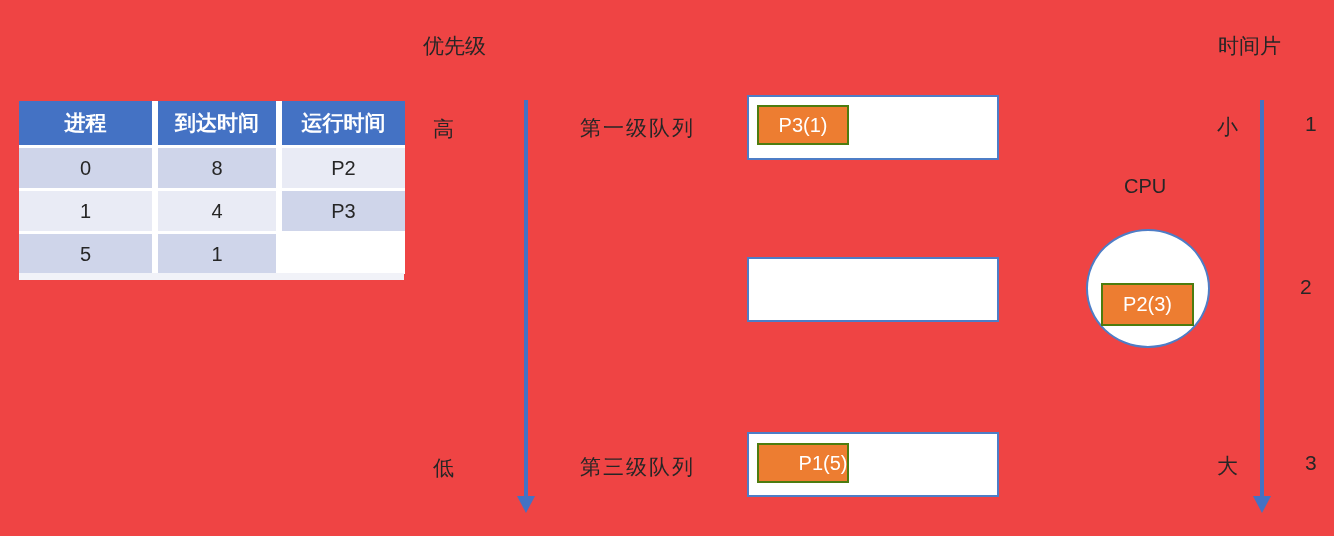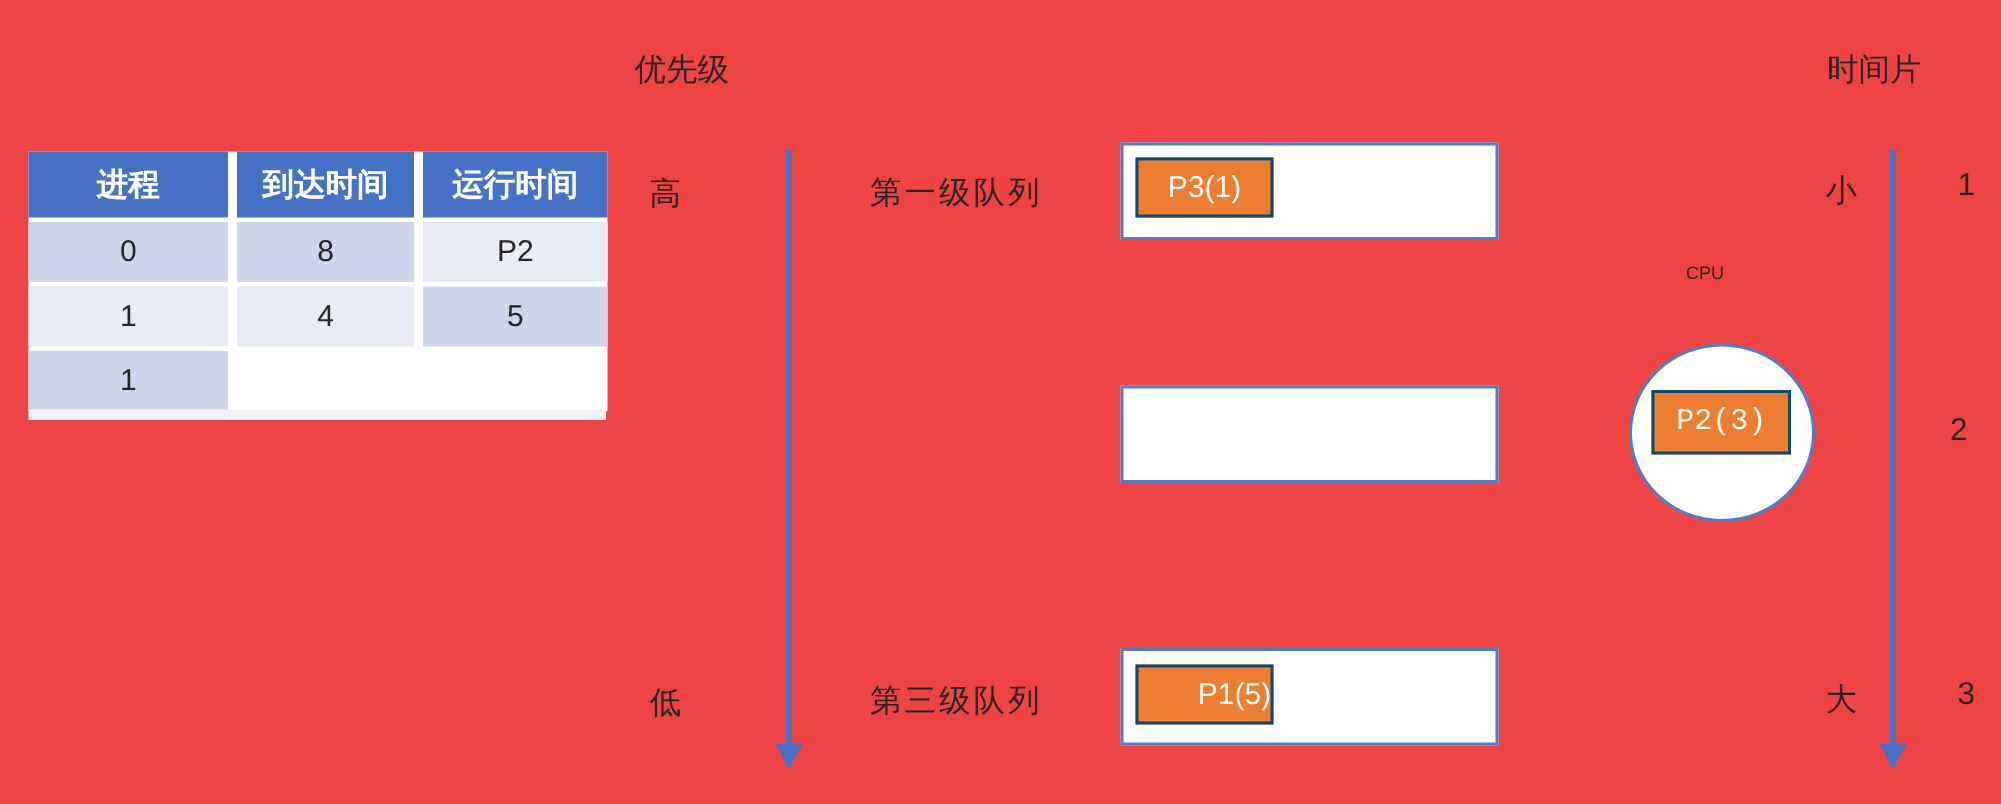--- a/index.html
+++ b/index.html
@@ -29,26 +29,26 @@
                border-top:17px solid #4472C4;}
 
   
   .side-label{font-size:21px;color:#262626;white-space:nowrap;}
   .tick-num{font-size:21px;color:#262626;}
 
   
   .queue-label{font-size:21px;color:#262626;white-space:nowrap;letter-spacing:2px;}
   .queue-box{position:absolute;left:747px;width:248px;height:61px;background:#ffffff;
              border:2px solid #4E7DC6;}
-  .chip{position:absolute;width:92px;height:40px;background:#ED7D31;border:2px solid #0c4a6e;
+  .chip{position:absolute;width:92px;height:40px;background:#ED7D31;border:2px solid #4d7c0f;
         box-sizing:border-box;display:flex;align-items:center;justify-content:center;
         color:#ffffff;font-size:20px;}
 
   
-  .cpu-label{font-size:12px;color:#262626;}
+  .cpu-label{font-size:20px;color:#262626;}
   .cpu-circle{position:absolute;left:1086px;top:229px;width:120px;height:115px;
               border:2px solid #4E7DC6;border-radius:50%;background:#ffffff;}
 </style>
 </head>
 <body>
 
 <div class="canvas">
 
   <div class="abs axis-title" style="left:423px;top:32px;">优先级</div>
   <div class="abs axis-title" style="left:1218px;top:32px;">时间片</div>
@@ -58,20 +58,21 @@
     <div class="cell head">到达时间</div>
     <div class="cell head">运行时间</div>
 
     <div class="cell row-dark">0</div>
     <div class="cell row-dark">8</div>
 
     <div class="cell row-light">P2</div>
     <div class="cell row-light">1</div>
     <div class="cell row-light">4</div>
 
+    <div class="cell row-dark">P3</div>
     <div class="cell row-dark">5</div>
     <div class="cell row-dark">1</div>
   </div>
   <div class="table-bottom-strip"></div>
 
   <div class="varrow-line" style="left:524px;top:100px;height:397px;"></div>
   <div class="varrow-head" style="left:517px;top:496px;"></div>
 
   <div class="abs side-label" style="left:433px;top:115px;">高</div>
   <div class="abs side-label" style="left:433px;top:454px;">低</div>
@@ -81,21 +82,21 @@
   <div class="chip" style="left:757px;top:105px;">P3(1)</div>
 
   <div class="queue-box" style="top:257px;"></div>
 
   <div class="abs queue-label" style="left:580px;top:453px;">第三级队列</div>
   <div class="queue-box" style="top:432px;"></div>
   <div class="chip" style="left:757px;top:443px;padding-left:40px;">P1(5)</div>
 
   <div class="abs cpu-label" style="left:1124px;top:175px;">CPU</div>
   <div class="cpu-circle"></div>
-  <div class="chip" style="left:1101px;top:260px;width:93px;height:43px;font-family:Liberation Mono, monospace;">P2(3)</div>
+  <div class="chip" style="left:1101px;top:283px;width:93px;height:43px;">P2(3)</div>
 
   <div class="varrow-line" style="left:1260px;top:100px;height:397px;"></div>
   <div class="varrow-head" style="left:1253px;top:496px;"></div>
 
   <div class="abs side-label" style="left:1217px;top:113px;">小</div>
   <div class="abs side-label" style="left:1217px;top:452px;">大</div>
 
   <div class="abs tick-num" style="left:1305px;top:112px;">1</div>
   <div class="abs tick-num" style="left:1300px;top:275px;">2</div>
   <div class="abs tick-num" style="left:1305px;top:451px;">3</div>

